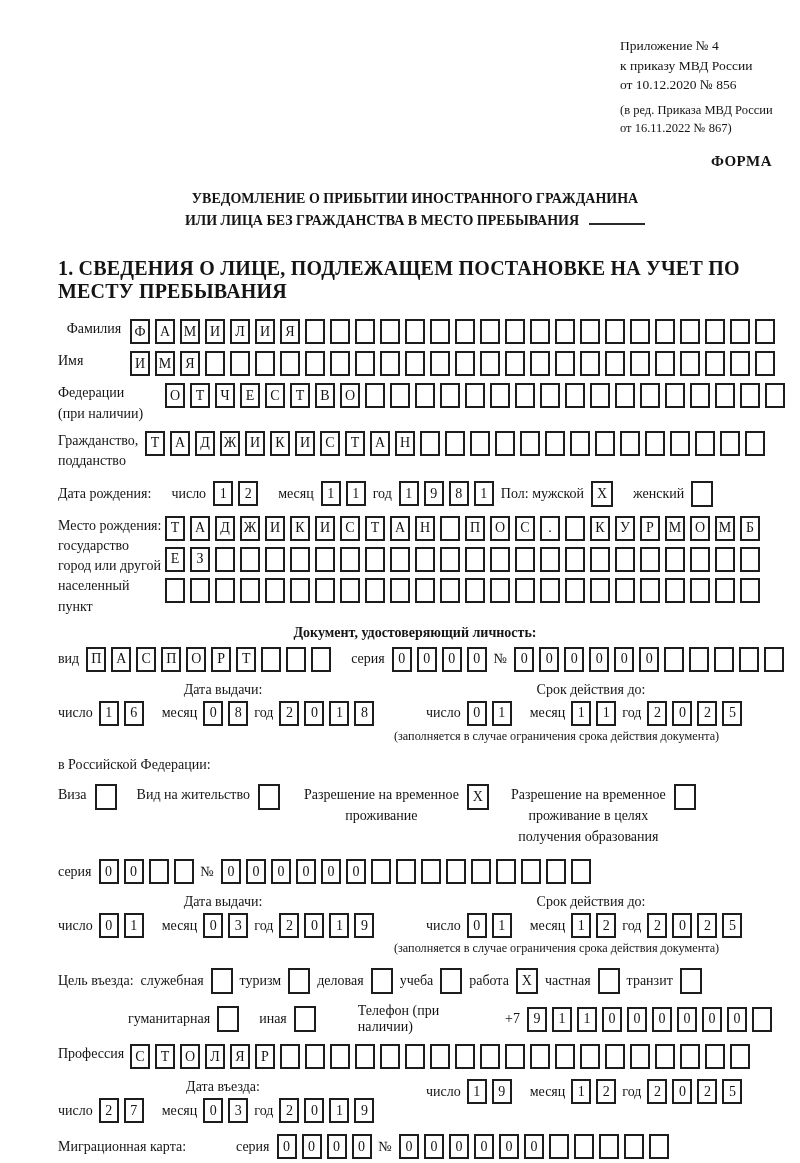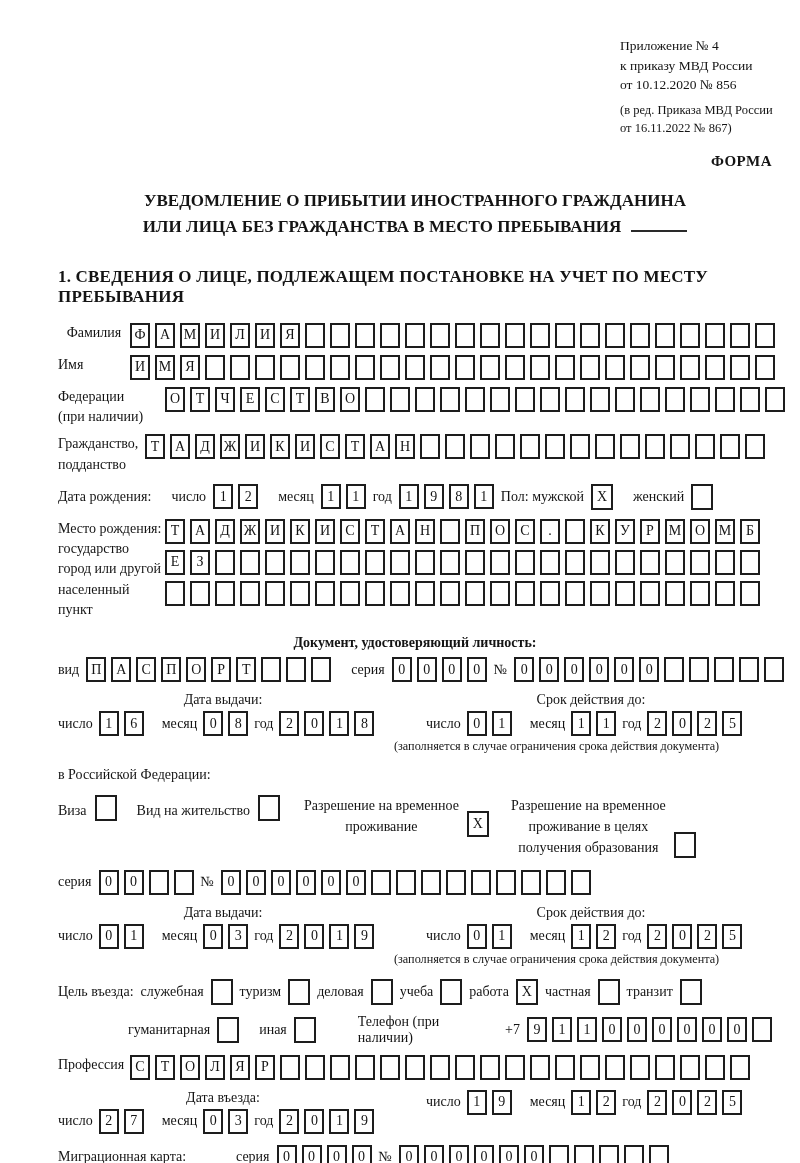--- a/index.html
+++ b/index.html
@@ -4,46 +4,46 @@
 <style>
   html,body{margin:0;padding:0;background:#888;}
   .page{
     width:800px;height:1163px;margin:0 auto;background:#ffffff;color:#141414;
     font-family:"Liberation Serif","DejaVu Serif",serif;
     box-sizing:border-box;padding:36px 28px 16px 58px;position:relative;overflow:hidden;
   }
   .appendix{margin-left:562px;width:200px;font-size:13.5px;line-height:1.45;}
   .edition{margin-left:562px;width:210px;font-size:12.5px;line-height:1.45;margin-top:6px;}
   .forma{font-weight:bold;font-size:15px;text-align:right;margin-top:16px;letter-spacing:.5px;}
-  .title{font-weight:bold;font-size:17px;text-align:center;margin-top:18px;line-height:1.55;}
+  .title{font-weight:bold;font-size:14px;text-align:center;margin-top:18px;line-height:1.55;}
   .t-underline{display:inline-block;width:56px;border-bottom:2px solid #2a2a2a;margin-left:10px;vertical-align:baseline;}
-  .section-h{font-weight:bold;font-size:17px;margin-top:26px;letter-spacing:.2px;}
+  .section-h{font-weight:bold;font-size:20px;margin-top:26px;letter-spacing:.2px;}
   .frow{display:flex;align-items:flex-start;margin-top:7px;font-size:14px;}
   .flabel{flex:0 0 auto;line-height:1.45;}
   .w72{width:72px;} .w87{width:87px;} .w107{width:107px;} .w112{width:112px;}
   .cells{display:flex;gap:5px;flex-wrap:nowrap;}
   .cells .cb{
     width:16px;height:21px;border:2px solid #1d1d1d;flex:0 0 auto;
     display:inline-flex;align-items:center;justify-content:center;
     font-size:14px;line-height:1;background:#fff;
   }
   .cbox .cb{width:18px;height:22px;}
   .vstack{display:flex;flex-direction:column;gap:6px;}
   .inlinerow{display:flex;align-items:center;gap:7px;font-size:14px;margin-top:9px;flex-wrap:nowrap;}
   .gap-lg{width:14px;flex:0 0 auto;} .gap-md{width:6px;flex:0 0 auto;} .gap-xl{width:28px;flex:0 0 auto;}
-  .doc-h{font-weight:bold;font-size:14px;text-align:center;margin-top:15px;}
+  .doc-h{font-weight:bold;font-size:14px;text-align:center;margin-top:8px;}
   .dblock{display:flex;margin-top:10px;font-size:14px;}
   .dcol-l{width:368px;flex:0 0 auto;}
   .dcol-r{flex:1;}
   .d-h{text-align:center;font-size:14px;margin-bottom:3px;width:330px;}
   .dgrp{display:flex;align-items:center;gap:6px;}
   .note{font-size:12.2px;margin-top:3px;white-space:nowrap;margin-left:-32px;}
   .intro{font-size:14px;line-height:1.6;margin-top:10px;}
   .opts{display:flex;align-items:flex-start;margin-top:8px;font-size:14px;gap:10px;}
-  .opt{display:flex;align-items:flex-end;gap:8px;}
+  .opt{display:flex;align-items:flex-start;gap:8px;}
   .opt .txt{text-align:center;line-height:1.5;}
   .purpose2{margin-left:70px;}
   [data-interactable="true"]{cursor:pointer;}
 </style>
 </head>
 <body>
 
 <div class="page" data-interactable="false">
 
   <div class="appendix" data-interactable="false">

